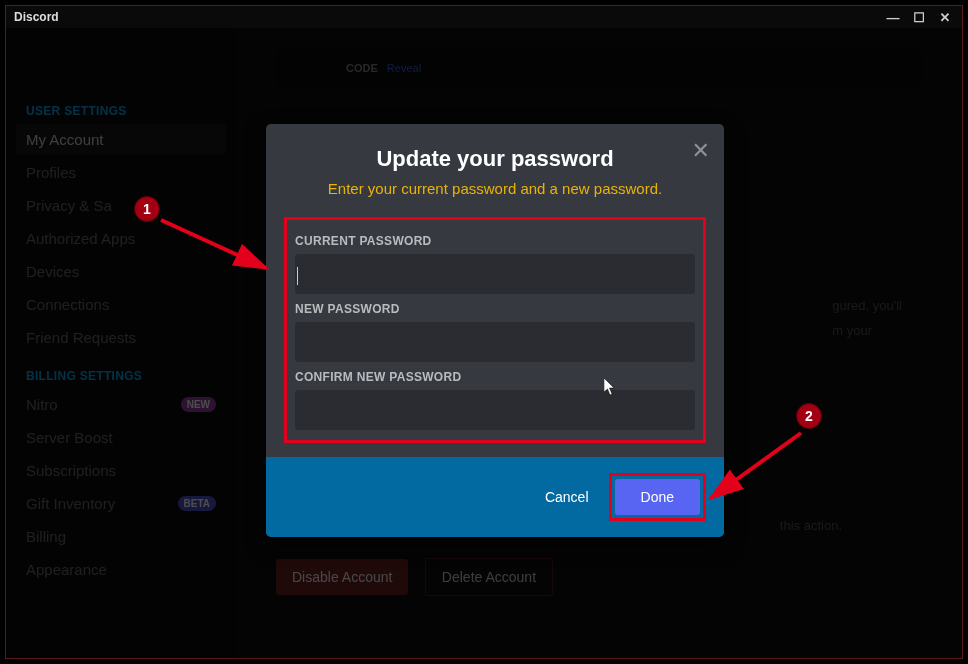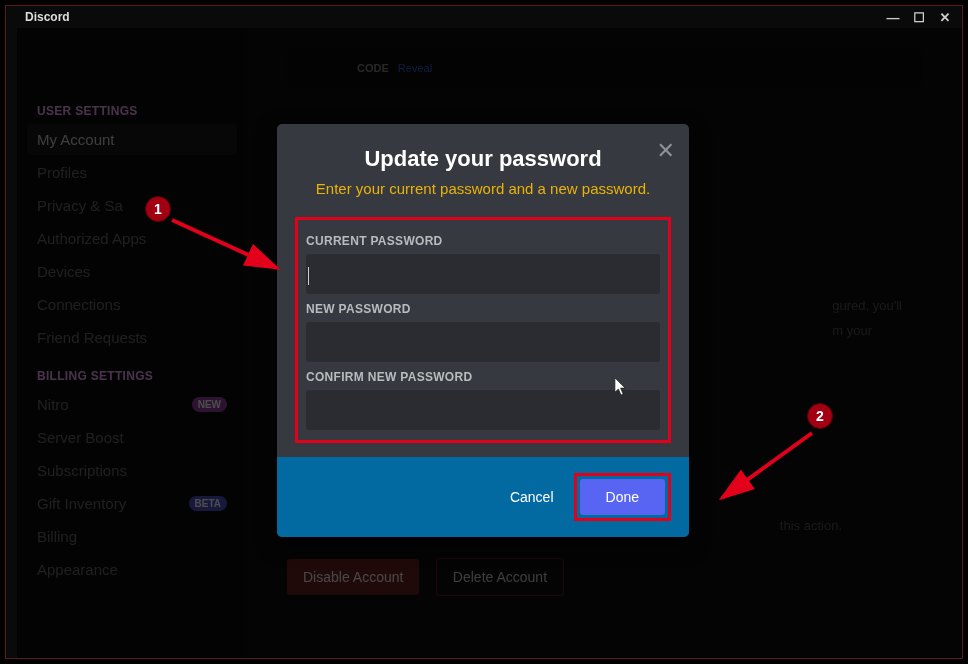--- a/index.html
+++ b/index.html
@@ -9,21 +9,20 @@
       width: 968px;
       height: 664px;
       overflow: hidden;
       position: relative;
     }
     .window {
       position: absolute;
       top: 5px; left: 5px; right: 5px; bottom: 5px;
       background: #0a0a0a;
       border: 1px solid #5a1a1a;
-      padding-left: 11px;
     }
     .titlebar {
       height: 22px;
       background: #0a0a0a;
       display: flex;
       align-items: center;
       justify-content: space-between;
       padding: 0 8px;
       color: #ddd;
       font-size: 12px;
@@ -44,21 +43,21 @@
     }
     .sidebar {
       width: 230px;
       background: #0d0d0d;
       padding: 60px 10px 10px 10px;
       overflow: hidden;
     }
     .sidebar-section {
       font-size: 12px;
       font-weight: 700;
-      color: #f0abfc;
+      color: #0ea5e9;
       letter-spacing: 0.3px;
       padding: 6px 10px;
       margin-top: 10px;
       text-transform: uppercase;
     }
     .sidebar-item {
       font-size: 15px;
       color: #6a6a6a;
       padding: 7px 10px;
       border-radius: 4px;
@@ -122,21 +121,21 @@
       font-size: 14px;
       border-radius: 3px;
       font-weight: 400;
       margin-left: 12px;
     }
     .action-row { margin-top: 470px; }
     .modal {
       position: absolute;
       left: 260px;
       top: 96px;
-      width: 412px;
+      width: 458px;
       background: #36393f;
       border-radius: 5px;
       z-index: 10;
       box-shadow: 0 8px 20px rgba(0,0,0,0.6);
     }
     .modal-header {
       padding: 22px 20px 10px 20px;
       position: relative;
       text-align: center;
     }

